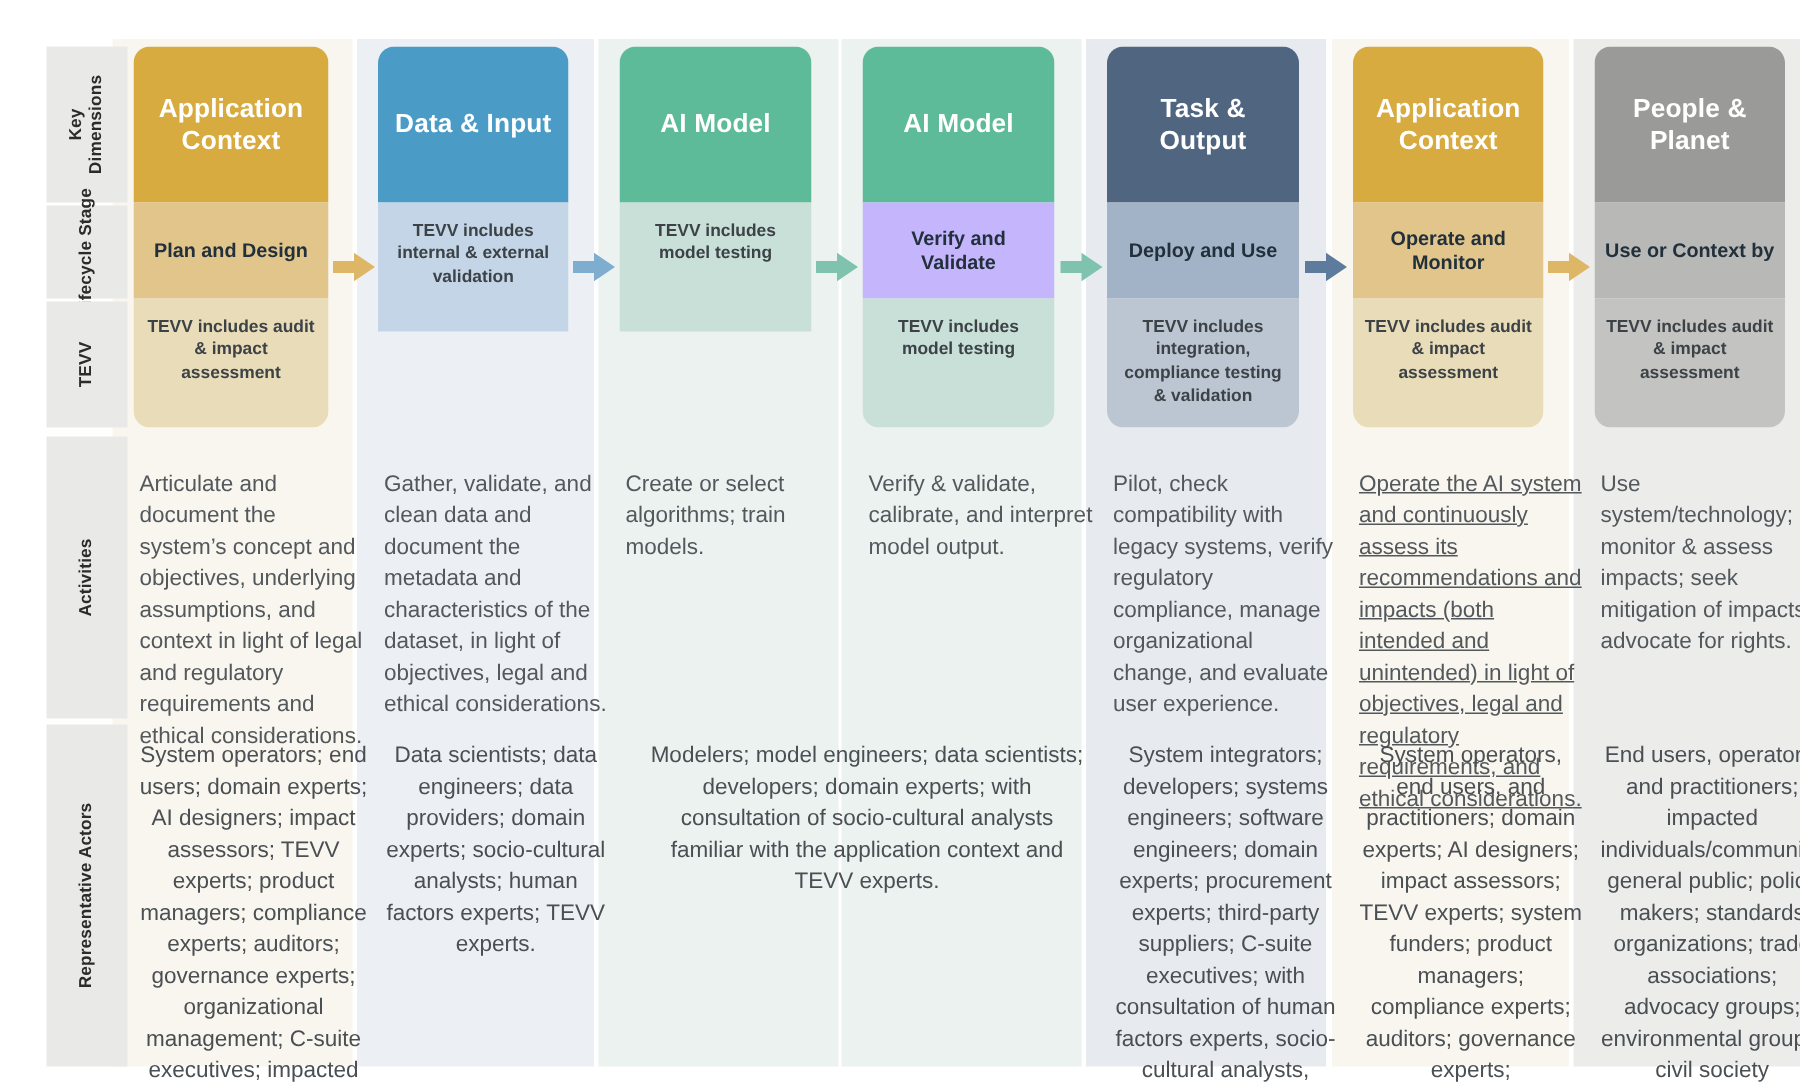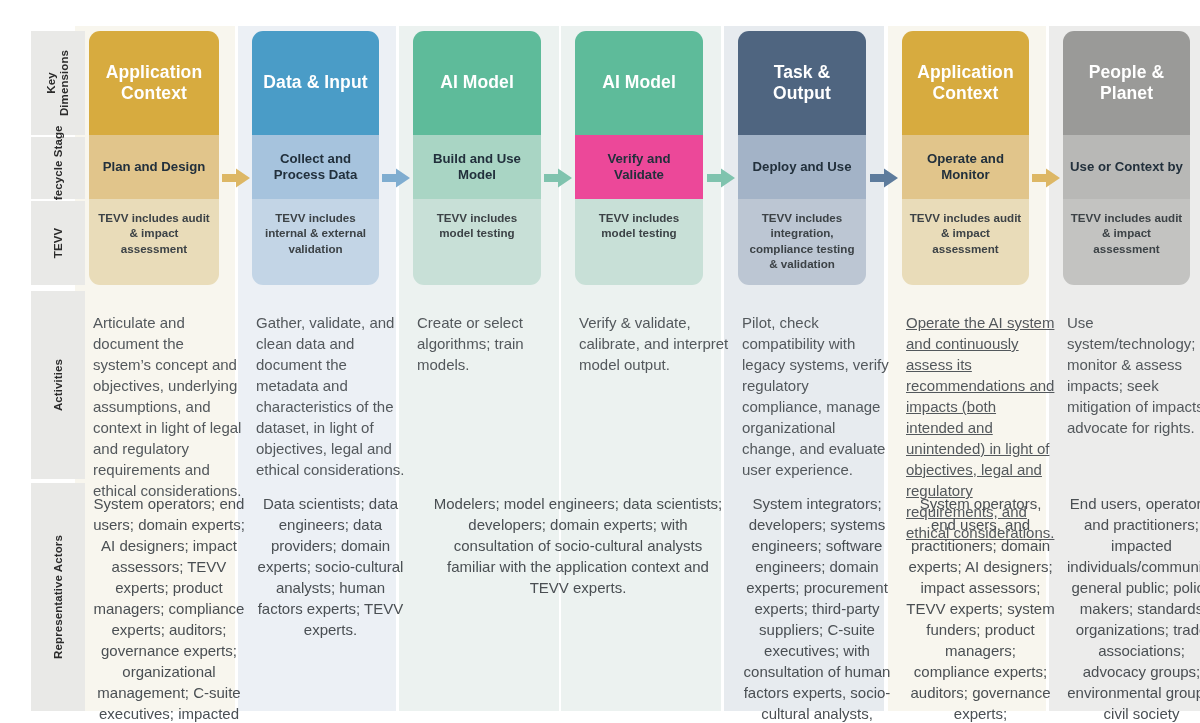--- a/index.html
+++ b/index.html
@@ -138,31 +138,29 @@
     <div class="rail strip" style="top: 483px; height: 228px; background: rgb(233, 233, 231);">
       <div class="rail-label">Representative Actors</div>
     </div>
     <div class="card" style="left: 89px; width: 130px;">
       <div class="card-head" style="background: rgb(215, 171, 63);">Application Context</div>
       <div class="card-stage" style="background: rgb(225, 197, 139);">Plan and Design</div>
       <div class="card-tevv" style="background: rgb(233, 220, 185);">TEVV includes audit &amp; impact assessment</div>
     </div>
     <div class="card" style="left: 252px; width: 127px;">
       <div class="card-head" style="background: rgb(74, 156, 199);">Data &amp; Input</div>
-      <div class="card-stage" style="background: rgb(166, 195, 221);">Collect and Process Data</div>
       <div class="card-tevv" style="background: rgb(195, 213, 230);">TEVV includes internal &amp; external validation</div>
     </div>
     <div class="card" style="left: 413px; width: 128px;">
       <div class="card-head" style="background: rgb(94, 187, 154);">AI Model</div>
-      <div class="card-stage" style="background: rgb(169, 213, 196);">Build and Use Model</div>
       <div class="card-tevv" style="background: rgb(200, 224, 215);">TEVV includes model testing</div>
     </div>
     <div class="card" style="left: 575px; width: 128px;">
       <div class="card-head" style="background: rgb(94, 187, 154);">AI Model</div>
-      <div class="card-stage" style="background: #ec4899;">Verify and Validate</div>
+      <div class="card-stage" style="background: #c4b5fd;">Verify and Validate</div>
       <div class="card-tevv" style="background: rgb(200, 224, 215);">TEVV includes model testing</div>
     </div>
     <div class="card" style="left: 738px; width: 128px;">
       <div class="card-head" style="background: rgb(79, 101, 128);">Task &amp; Output</div>
       <div class="card-stage" style="background: rgb(163, 179, 199);">Deploy and Use</div>
       <div class="card-tevv" style="background: rgb(188, 198, 211);">TEVV includes integration, compliance testing &amp; validation</div>
     </div>
     <div class="card" style="left: 902px; width: 127px;">
       <div class="card-head" style="background: rgb(215, 171, 63);">Application Context</div>
       <div class="card-stage" style="background: rgb(225, 197, 139);">Operate and Monitor</div>

